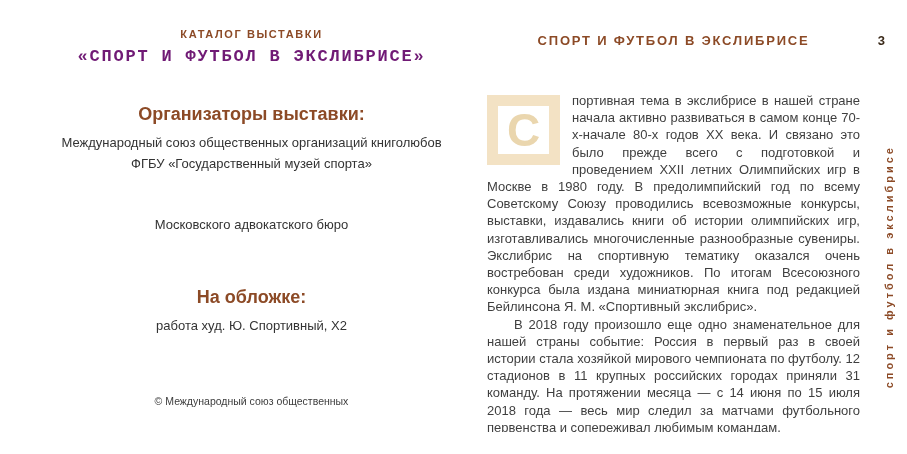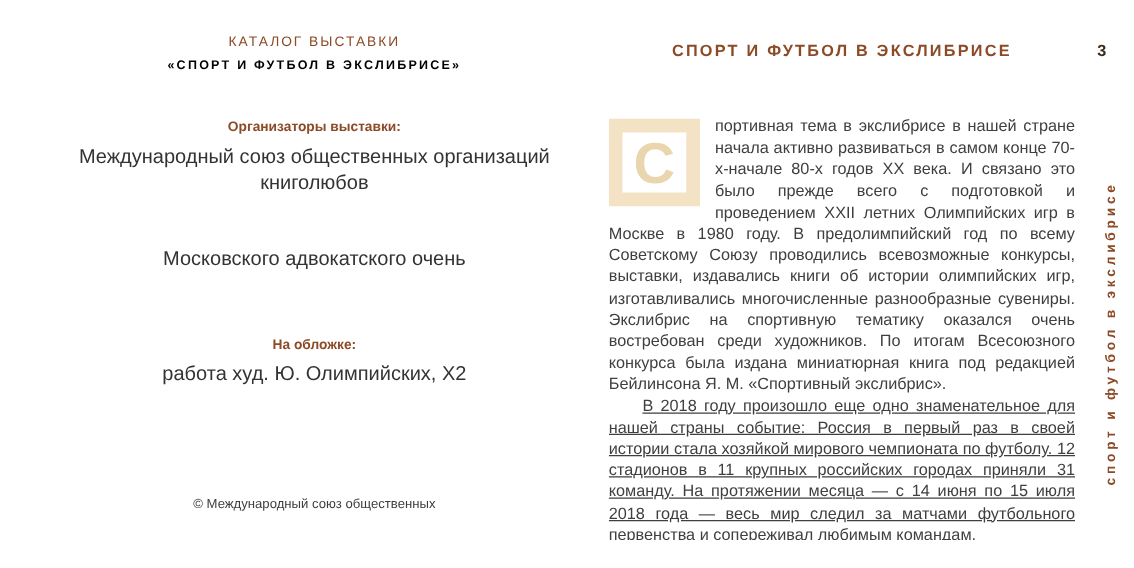--- a/index.html
+++ b/index.html
@@ -10,36 +10,36 @@
     font-family:"Liberation Sans","DejaVu Sans",sans-serif;
     overflow:hidden;
   }
   
   .left-page{
     position:absolute;left:0;top:0;width:453px;height:454px;
     box-sizing:border-box;padding:28px 0 0 50px;
     text-align:center;
   }
   .lp-kicker{
-    color:#8C4A26;font-weight:normal;font-size:11px;
+    color:#8C4A26;font-weight:bold;font-size:11px;
     letter-spacing:1.6px;margin:0 0 7px 0;
   }
   .lp-title{
-    color:#000000;font-weight:bold;font-size:10px;
-    letter-spacing:1.8px;margin:0 0 38px 0;
+    color:#701a75;font-weight:bold;font-size:17px;
+    letter-spacing:1.8px;margin:0 0 38px 0;font-family:Liberation Mono, monospace;
   }
   .lp-heading{
-    color:#8C4A26;font-weight:bold;font-size:11px;margin:0 0 7px 0;
+    color:#8C4A26;font-weight:bold;font-size:18px;margin:0 0 7px 0;
   }
   .lp-line{
-    color:#333333;font-size:16px;line-height:21px;margin:0;
+    color:#333333;font-size:13px;line-height:21px;margin:0;
   }
   .lp-block-orgs{margin-bottom:40px;}
   .lp-block-support{margin-bottom:52px;}
-  .lp-block-cover{margin-bottom:84px;}
+  .lp-block-cover{margin-bottom:56px;}
   .lp-copyright{
     color:#3d3d3d;font-size:10.5px;line-height:19px;margin:0;
   }
   
   .right-page{
     position:absolute;left:453px;top:0;width:454px;height:408px;
   }
   .rp-header{
     position:absolute;left:34px;top:33px;width:373px;
     text-align:center;
@@ -49,21 +49,21 @@
     position:absolute;right:22px;top:33px;
     color:#3A2A1A;font-weight:bold;font-size:13px;
   }
   .rp-body{
     position:absolute;left:34px;top:92px;width:373px;height:340px;
     overflow:hidden;
     color:#3f3f3f;font-size:13px;line-height:17.2px;
     text-align:justify;
   }
   .rp-body p{margin:0;}
-  .rp-body p.indent{text-indent:27px;text-decoration:underline;}
+  .rp-body p.indent{text-indent:27px;}
   .dropcap{
     float:left;
     width:51px;height:48px;
     border:11px solid #F3E2C4;
     background:#ffffff;
     margin:3px 12px 6px 0;
     display:flex;align-items:center;justify-content:center;
     color:#EAD6AE;font-weight:bold;font-size:46px;line-height:1;
     font-family:"Liberation Sans","DejaVu Sans",sans-serif;
   }
@@ -80,29 +80,30 @@
 
 <div class="spread">
 
   <div class="left-page">
     <p class="lp-kicker">КАТАЛОГ ВЫСТАВКИ</p>
     <p class="lp-title">«СПОРТ И ФУТБОЛ В ЭКСЛИБРИСЕ»</p>
 
     <div class="lp-block-orgs">
       <p class="lp-heading">Организаторы выставки:</p>
       <p class="lp-line">Международный союз общественных организаций книголюбов</p>
+      <p class="lp-line">ФГБУ «Государственный музей спорта»</p>
     </div>
 
     <div class="lp-block-support">
-      <p class="lp-line">Московского адвокатского очень</p>
+      <p class="lp-line">Московского адвокатского бюро</p>
     </div>
 
     <div class="lp-block-cover">
       <p class="lp-heading">На обложке:</p>
-      <p class="lp-line">работа худ. Ю. Олимпийских, Х2</p>
+      <p class="lp-line">работа худ. Ю. Спортивный, Х2</p>
     </div>
 
     <div>
       <p class="lp-copyright">© Международный союз общественных</p>
 
     </div>
   </div>
 
   <div class="right-page">
     <div class="rp-header">СПОРТ И ФУТБОЛ В ЭКСЛИБРИСЕ</div>

